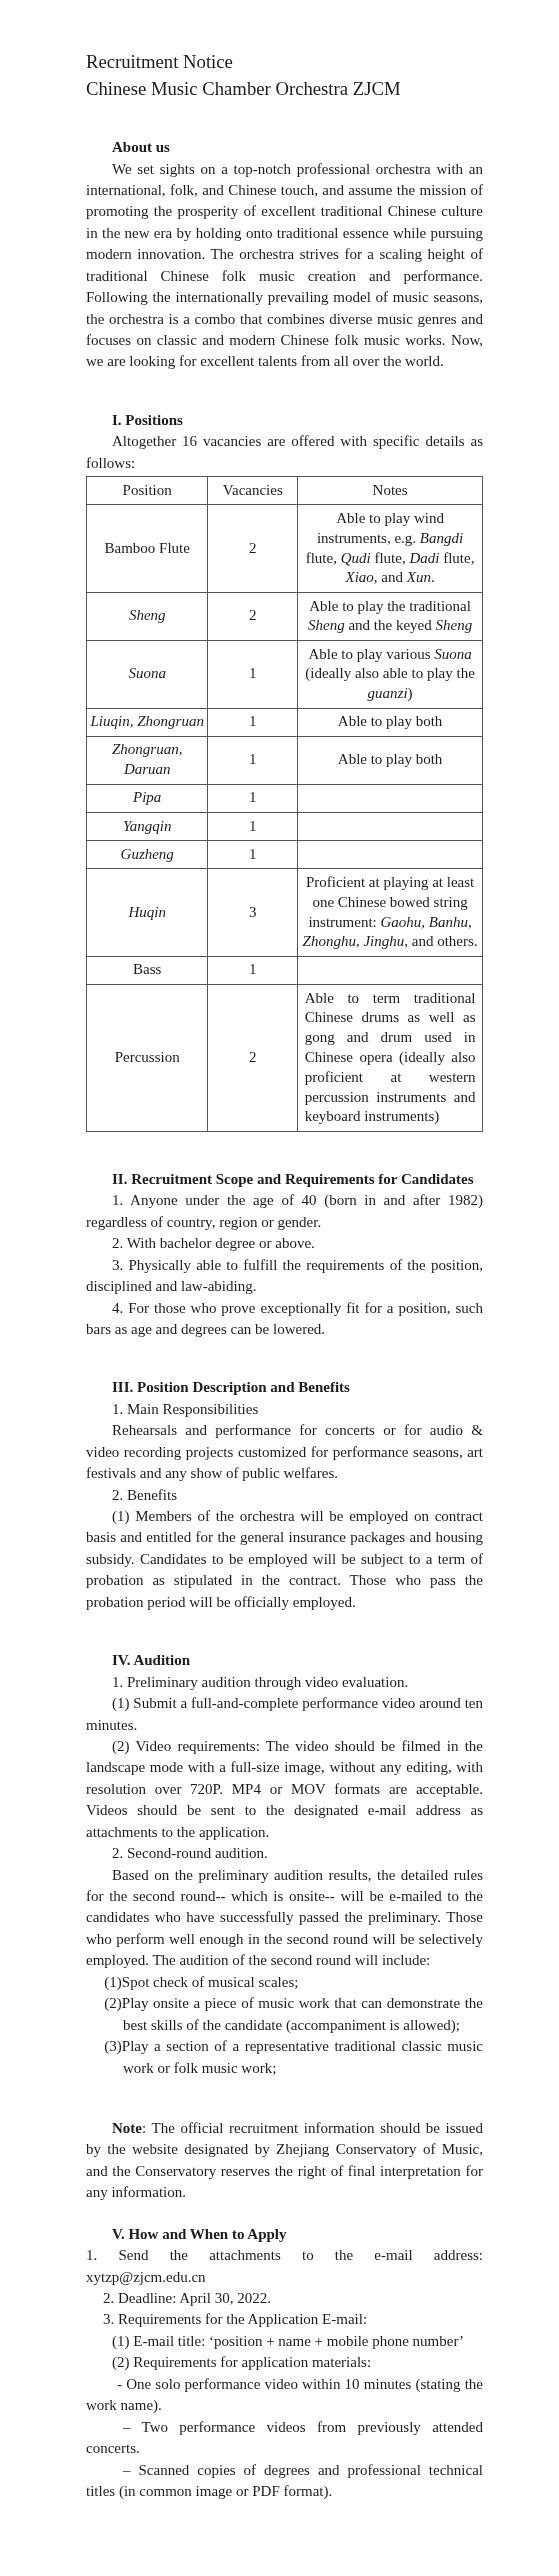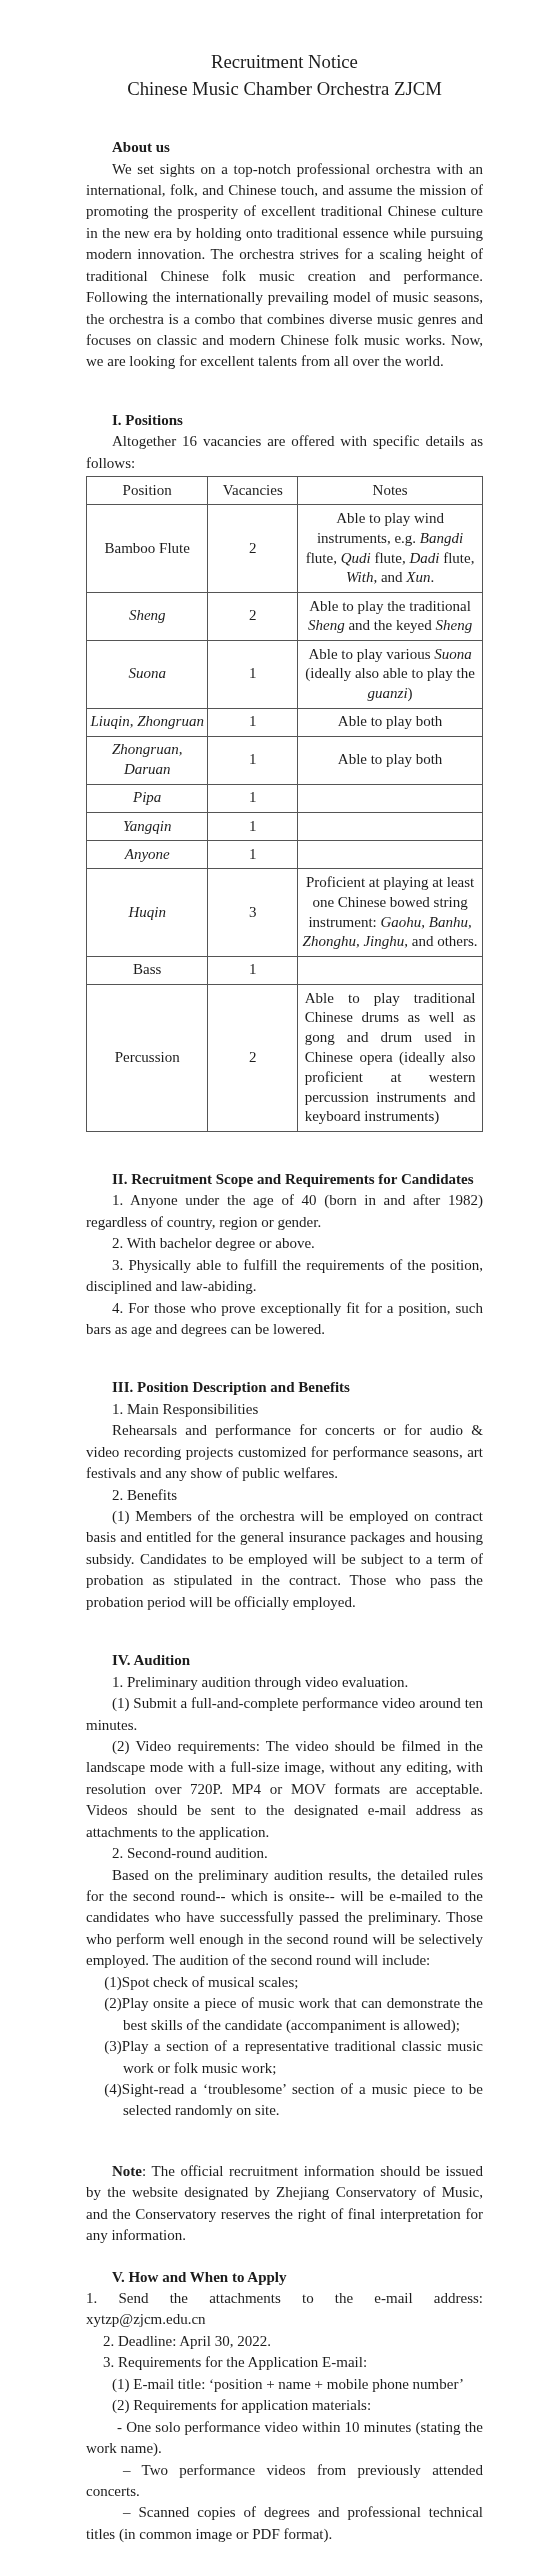--- a/index.html
+++ b/index.html
@@ -9,21 +9,21 @@
     min-height: 2576px;
     box-sizing: border-box;
     padding: 49px 77px 37px 86px;
     background: #ffffff;
     font-family: "Liberation Serif", "DejaVu Serif", serif;
     font-size: 15px;
     line-height: 1.43;
     color: #1c1c1c;
   }
   .title {
-    text-align: center;
+    text-align: left;
     font-size: 18.7px;
     line-height: 1.42;
     font-weight: normal;
   }
   .h {
     font-weight: bold;
     font-size: 15px;
     margin: 37px 0 0 0;
     text-indent: 26px;
   }
@@ -85,21 +85,21 @@
       <tr>
         <th>Position</th>
         <th>Vacancies</th>
         <th>Notes</th>
       </tr>
     </thead>
     <tbody id="positions-tbody">
         <tr>
           <td><span>Bamboo Flute</span></td>
           <td>2</td>
-          <td><span>Able to play wind instruments, e.g. </span><span class="it">Bangdi</span><span> flute, </span><span class="it">Qudi</span><span> flute, </span><span class="it">Dadi</span><span> flute, </span><span class="it">With</span><span>, and </span><span class="it">Xun</span><span>.</span></td>
+          <td><span>Able to play wind instruments, e.g. </span><span class="it">Bangdi</span><span> flute, </span><span class="it">Qudi</span><span> flute, </span><span class="it">Dadi</span><span> flute, </span><span class="it">Xiao</span><span>, and </span><span class="it">Xun</span><span>.</span></td>
         </tr>
         <tr>
           <td><span class="it">Sheng</span></td>
           <td>2</td>
           <td><span>Able to play the traditional </span><span class="it">Sheng</span><span> and the keyed </span><span class="it">Sheng</span></td>
         </tr>
         <tr>
           <td><span class="it">Suona</span></td>
           <td>1</td>
           <td><span>Able to play various </span><span class="it">Suona</span><span> (ideally also able to play the </span><span class="it">guanzi</span><span>)</span></td>
@@ -118,38 +118,38 @@
           <td><span class="it">Pipa</span></td>
           <td>1</td>
           <td></td>
         </tr>
         <tr>
           <td><span class="it">Yangqin</span></td>
           <td>1</td>
           <td></td>
         </tr>
         <tr>
-          <td><span class="it">Anyone</span></td>
+          <td><span class="it">Guzheng</span></td>
           <td>1</td>
           <td></td>
         </tr>
         <tr>
           <td><span class="it">Huqin</span></td>
           <td>3</td>
           <td><span>Proficient at playing at least one Chinese bowed string instrument: </span><span class="it">Gaohu, Banhu, Zhonghu, Jinghu</span><span>, and others.</span></td>
         </tr>
         <tr>
           <td><span>Bass</span></td>
           <td>1</td>
           <td></td>
         </tr>
         <tr>
           <td><span>Percussion</span></td>
           <td>2</td>
-          <td class="just"><span>Able to play traditional Chinese drums as well as gong and drum used in Chinese opera (ideally also proficient at western percussion instruments and keyboard instruments)</span></td>
+          <td class="just"><span>Able to term traditional Chinese drums as well as gong and drum used in Chinese opera (ideally also proficient at western percussion instruments and keyboard instruments)</span></td>
         </tr>
       </tbody>
   </table>
 
   <p class="h">II. Recruitment Scope and Requirements for Candidates</p>
   <p class="para ind">1. Anyone under the age of 40 (born in and after 1982) regardless of country, region or gender.</p>
   <p class="para ind">2. With bachelor degree or above.</p>
   <p class="para ind">3. Physically able to fulfill the requirements of the position, disciplined and law-abiding.</p>
   <p class="para ind">4. For those who prove exceptionally fit for a position, such bars as age and degrees can be lowered.</p>
 
@@ -162,21 +162,20 @@
   <p class="h">IV. Audition</p>
   <p class="para ind">1. Preliminary audition through video evaluation.</p>
   <p class="para ind">(1) Submit a full-and-complete performance video around ten minutes.</p>
   <p class="para ind">(2) Video requirements: The video should be filmed in the landscape mode with a full-size image, without any editing, with resolution over 720P. MP4 or MOV formats are acceptable. Videos should be sent to the designated e-mail address as attachments to the application.</p>
   <p class="para ind">2. Second-round audition.</p>
   <p class="para ind">Based on the preliminary audition results, the detailed rules for the second round-- which is onsite-- will be e-mailed to the candidates who have successfully passed the preliminary. Those who perform well enough in the second round will be selectively employed. The audition of the second round will include:</p>
 
   <div class="chk"><span>(1)</span><span>Spot check of musical scales;</span></div>
   <div class="chk"><span>(2)</span><span>Play onsite a piece of music work that can demonstrate the best skills of the candidate (accompaniment is allowed);</span></div>
   <div class="chk"><span>(3)</span><span>Play a section of a representative traditional classic music work or folk music work;</span></div>
-  <div class="chk"><span>(4)</span><span>Sight-read a ‘troublesome’ section of a music piece to be selected randomly on site.</span></div>
 
   <p class="para ind note"><b>Note</b><span>: The official recruitment information should be issued by the website designated by Zhejiang Conservatory of Music, and the Conservatory reserves the right of final interpretation for any information.</span></p>
 
   <p class="h vh">V. How and When to Apply</p>
   <p class="para ind0">1. Send the attachments to the e-mail address: xytzp@zjcm.edu.cn</p>
   <p class="para ind1">2. Deadline: April 30, 2022.</p>
   <p class="para ind1">3. Requirements for the Application E-mail:</p>
   <p class="para ind2">(1) E-mail title: ‘position + name + mobile phone number’</p>
   <p class="para ind2">(2) Requirements for application materials:</p>
   <p class="para ind3">- One solo performance video within 10 minutes (stating the work name).</p>

